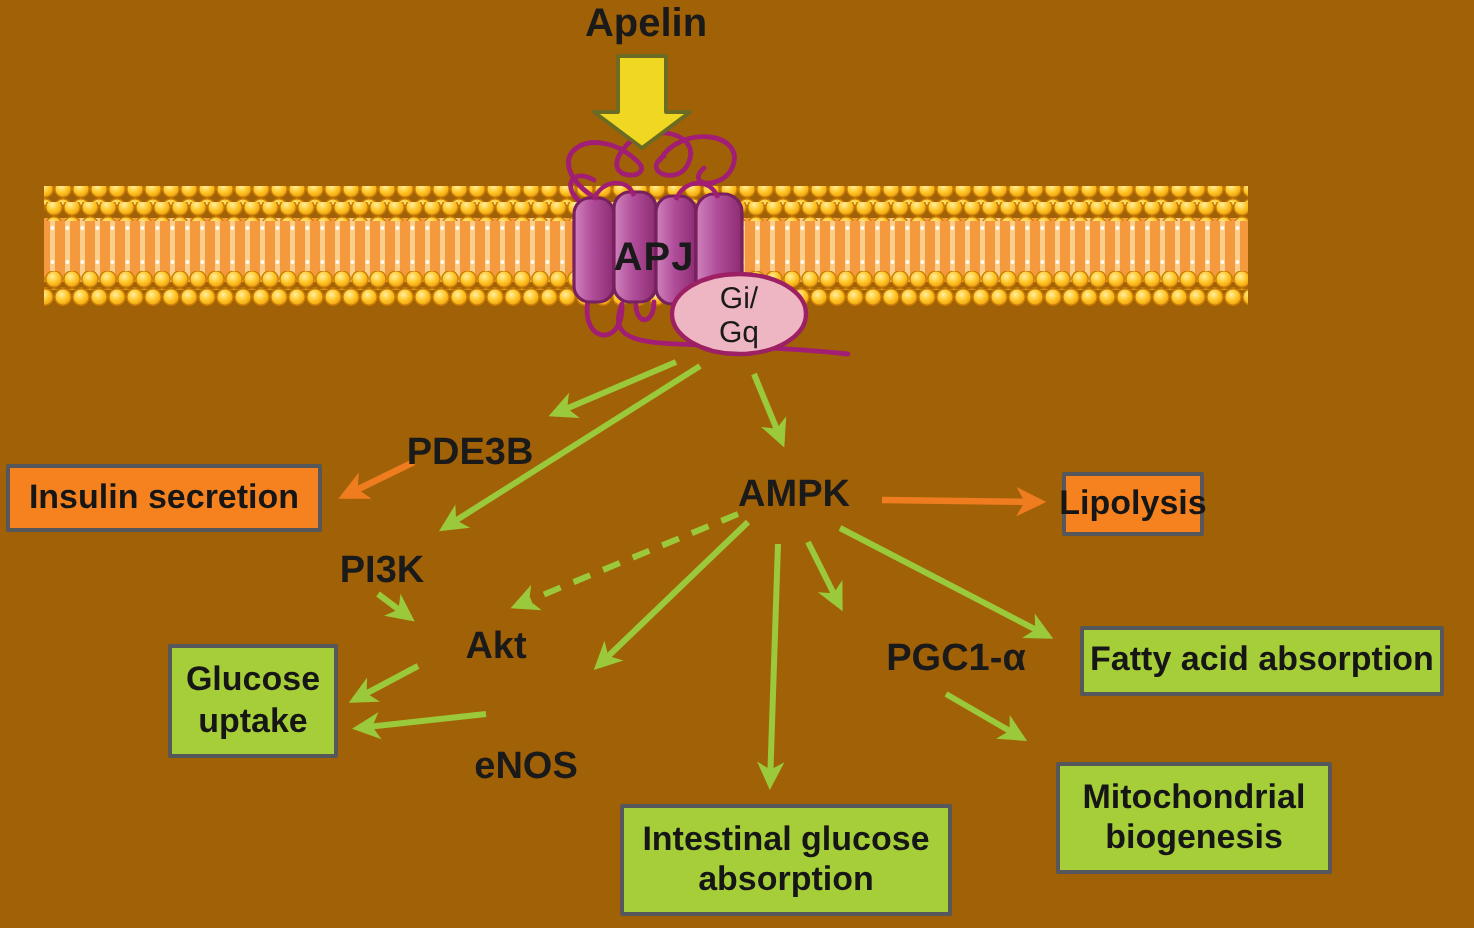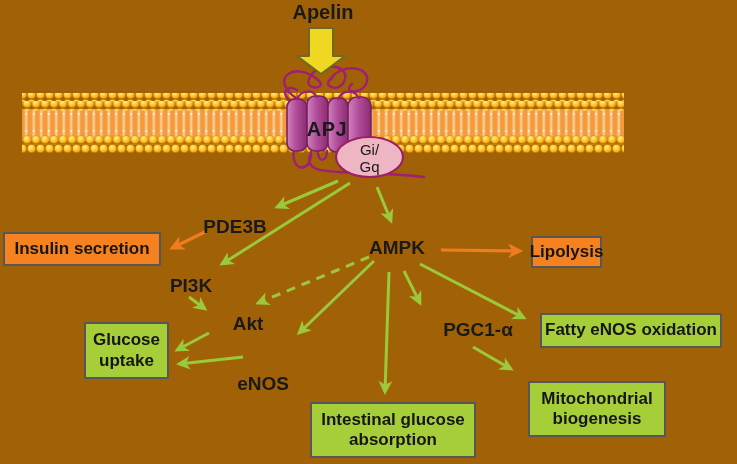--- a/index.html
+++ b/index.html
@@ -131,17 +131,17 @@
   <span class="lbl lbl-node" style="left:235px;top:217px;">PDE3B</span>
   <span class="lbl lbl-node" style="left:397px;top:238px;">AMPK</span>
   <span class="lbl lbl-node" style="left:191px;top:276px;text-align:center;">PI3K</span>
   <span class="lbl lbl-akt" style="left:224px;top:314px;">Akt</span>
   <span class="lbl lbl-node" style="left:263px;top:342px;margin-top:32px;">eNOS</span>
   <span class="lbl lbl-node" style="left:450px;top:320px;margin-left:28px;">PGC1-α</span>
 
   <div class="pbox orange" style="left:3px;top:232px;width:158px;height:34px;">Insulin secretion</div>
   <div class="pbox green" style="left:84px;top:322px;width:85px;height:57px;">Glucose uptake</div>
   <div class="pbox orange" style="left:531px;top:236px;width:71px;height:32px;">Lipolysis</div>
-  <div class="pbox green" style="left:540px;top:313px;width:182px;height:35px;">Fatty eNOS oxidation</div>
+  <div class="pbox green" style="left:540px;top:313px;width:182px;height:35px;">Fatty acid absorption</div>
   <div class="pbox green" style="left:310px;top:402px;width:166px;height:56px;">Intestinal glucose absorption</div>
   <div class="pbox green" style="left:528px;top:381px;width:138px;height:56px;">Mitochondrial biogenesis</div>
 
 </div>
 
 </body></html>

